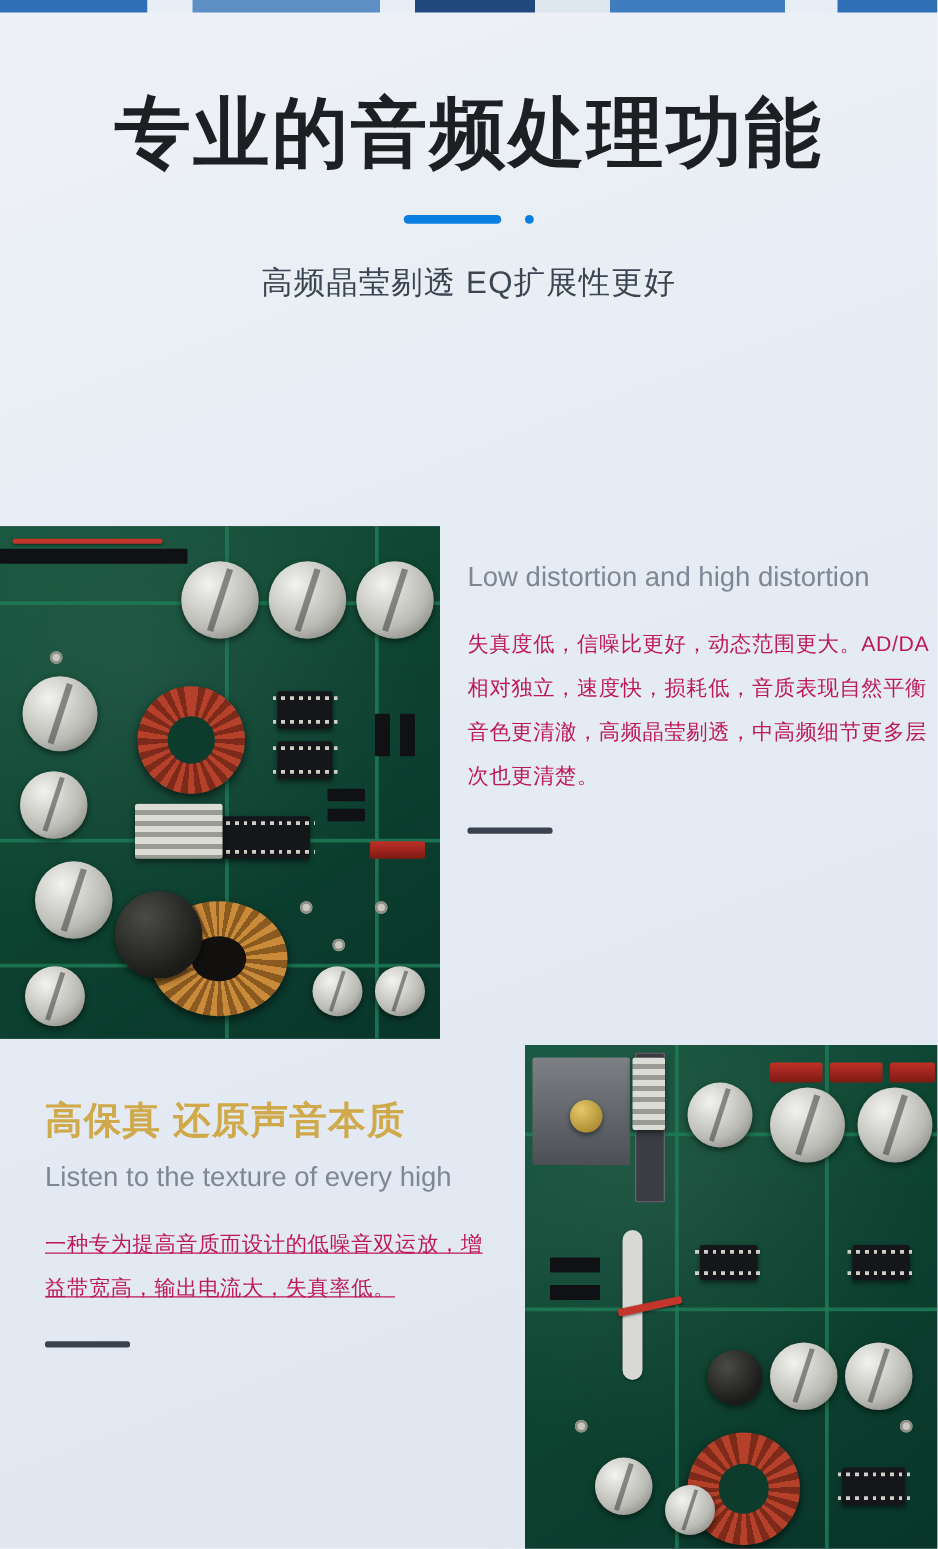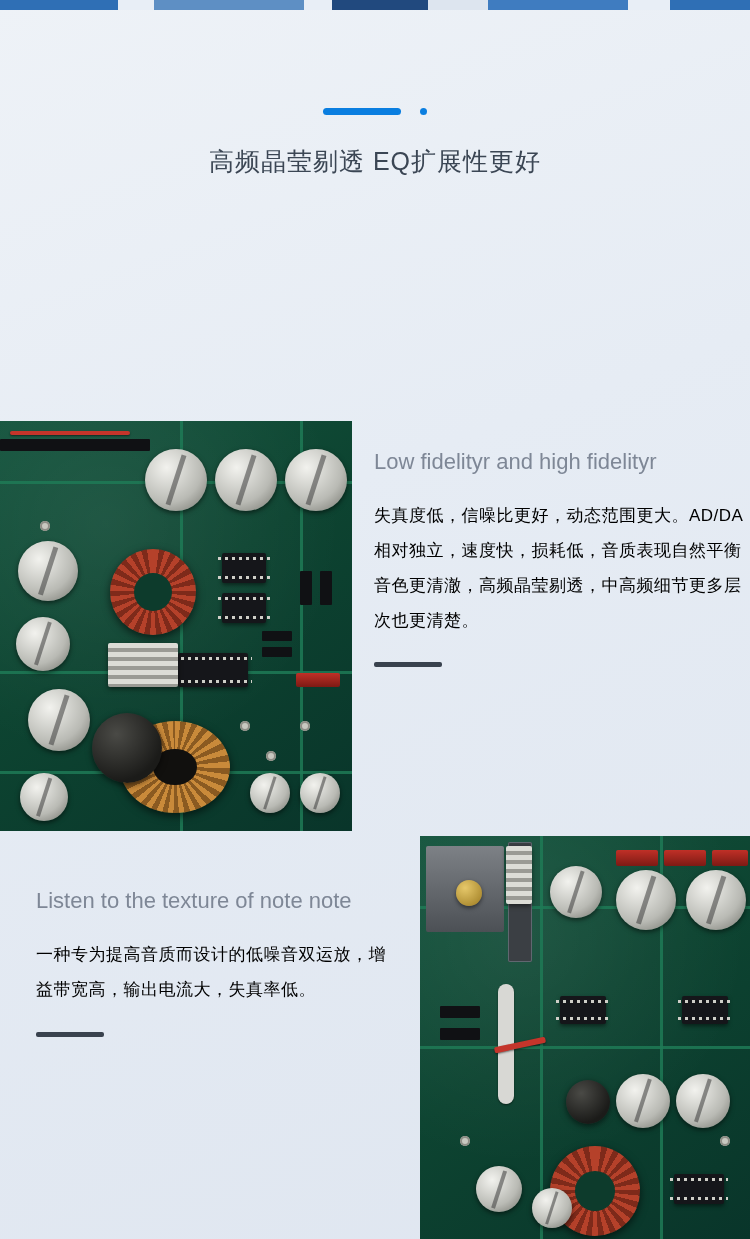--- a/index.html
+++ b/index.html
@@ -105,21 +105,21 @@
     margin-top: 12px;
     font-size: 22px;
     color: #7e8796;
     font-weight: normal;
     white-space: nowrap;
   }
   .body-cn {
     margin-top: 24px;
     font-size: 17px;
     line-height: 2.05;
-    color: #000000;
+    color: #be185d;
     letter-spacing: 0.5px;
     width: 374px;
   }
   .rule {
     margin-top: 24px;
     width: 68px;
     height: 5px;
     background: #39424e;
     border-radius: 2px;
   }
@@ -139,21 +139,21 @@
     height: 403px;
     overflow: hidden;
     background: #0b3a2c;
   }
   .sec2-text {
     position: absolute;
     left: 36px;
     top: 40px;
     width: 400px;
   }
-  .sec2 .body-cn { width: 366px; }
+  .sec2 .body-cn { width: 366px; text-decoration: underline; }
 
   
   .pcb {
     position: absolute;
     inset: 0;
     background:
       radial-gradient(circle at 30% 25%, rgba(255,255,255,0.07), transparent 60%),
       linear-gradient(145deg, #14543d 0%, #0d4431 45%, #09352a 100%);
   }
   .pcb .trace {
@@ -282,20 +282,21 @@
     <div class="seg" style="background: rgb(94, 143, 196); width: 150px;"></div>
     <div class="seg" style="background: rgb(232, 238, 246); width: 28px;"></div>
     <div class="seg" style="background: rgb(33, 73, 126); width: 96px;"></div>
     <div class="seg" style="background: rgb(221, 229, 239); width: 60px;"></div>
     <div class="seg" style="background: rgb(63, 124, 192); width: 140px;"></div>
     <div class="seg" style="background: rgb(232, 238, 246); width: 42px;"></div>
     <div class="seg" style="background: rgb(47, 111, 181); width: 80px;"></div>
   </div>
 
 <div class="hero">
+  <h1>专业的音频处理功能</h1>
   <div class="divider">
     <span class="bar"></span>
     <span class="dot"></span>
   </div>
   <h3>高频晶莹剔透 EQ扩展性更好</h3>
 </div>
 
 <div class="sec1">
 
   <div class="board-a">
@@ -339,21 +340,21 @@
       <div class="pad" style="left:240px;top:300px;width:10px;height:10px;"></div>
       <div class="pad" style="left:266px;top:330px;width:10px;height:10px;"></div>
       <div class="pad" style="left:300px;top:300px;width:10px;height:10px;"></div>
       <div class="cap" style="left:250px;top:352px;width:40px;height:40px;"></div>
       <div class="cap" style="left:300px;top:352px;width:40px;height:40px;"></div>
       <div class="cap" style="left:20px;top:352px;width:48px;height:48px;"></div>
     </div>
   </div>
 
   <div class="sec1-text">
-    <div class="subtitle-en">Low fidelityr and high fidelityr</div>
+    <div class="subtitle-en">Low distortion and high distortion</div>
     <div class="body-cn">失真度低，信噪比更好，动态范围更大。AD/DA相对独立，速度快，损耗低，音质表现自然平衡音色更清澈，高频晶莹剔透，中高频细节更多层次也更清楚。</div>
     <div class="rule"></div>
   </div>
 </div>
 
 <div class="sec2">
 
   <div class="board-b">
     <div class="pcb">
       <div class="trace" style="left:0;top:70px;width:330px;height:3px;"></div>
@@ -391,17 +392,18 @@
       <div class="cap" style="left:56px;top:330px;width:46px;height:46px;"></div>
       <div class="cap" style="left:112px;top:352px;width:40px;height:40px;"></div>
       <div class="pad" style="left:40px;top:300px;width:10px;height:10px;"></div>
       <div class="pad" style="left:300px;top:300px;width:10px;height:10px;"></div>
       <div class="blackbar" style="left:20px;top:170px;width:40px;height:12px;"></div>
       <div class="blackbar" style="left:20px;top:192px;width:40px;height:12px;"></div>
     </div>
   </div>
 
   <div class="sec2-text">
-    <div class="subtitle-en">Listen to the texture of note note</div>
+    <div class="title-gold">高保真 还原声音本质</div>
+    <div class="subtitle-en">Listen to the texture of every high</div>
     <div class="body-cn">一种专为提高音质而设计的低噪音双运放，增益带宽高，输出电流大，失真率低。</div>
     <div class="rule"></div>
   </div>
 </div>
 
 </body></html>

